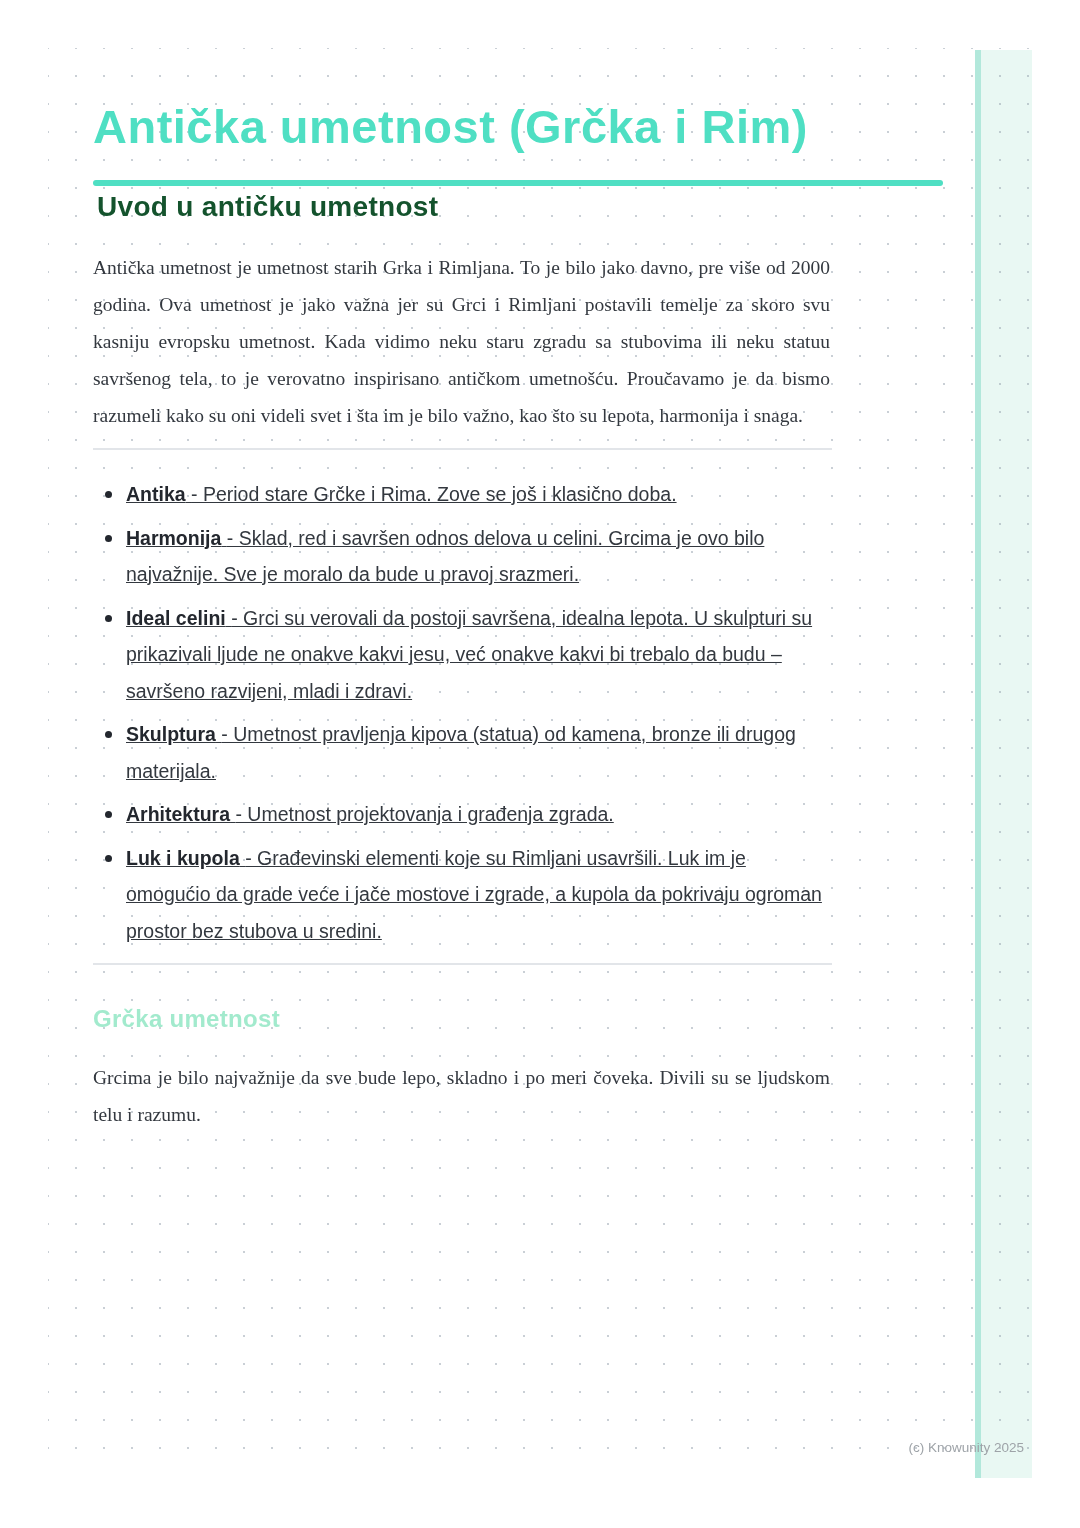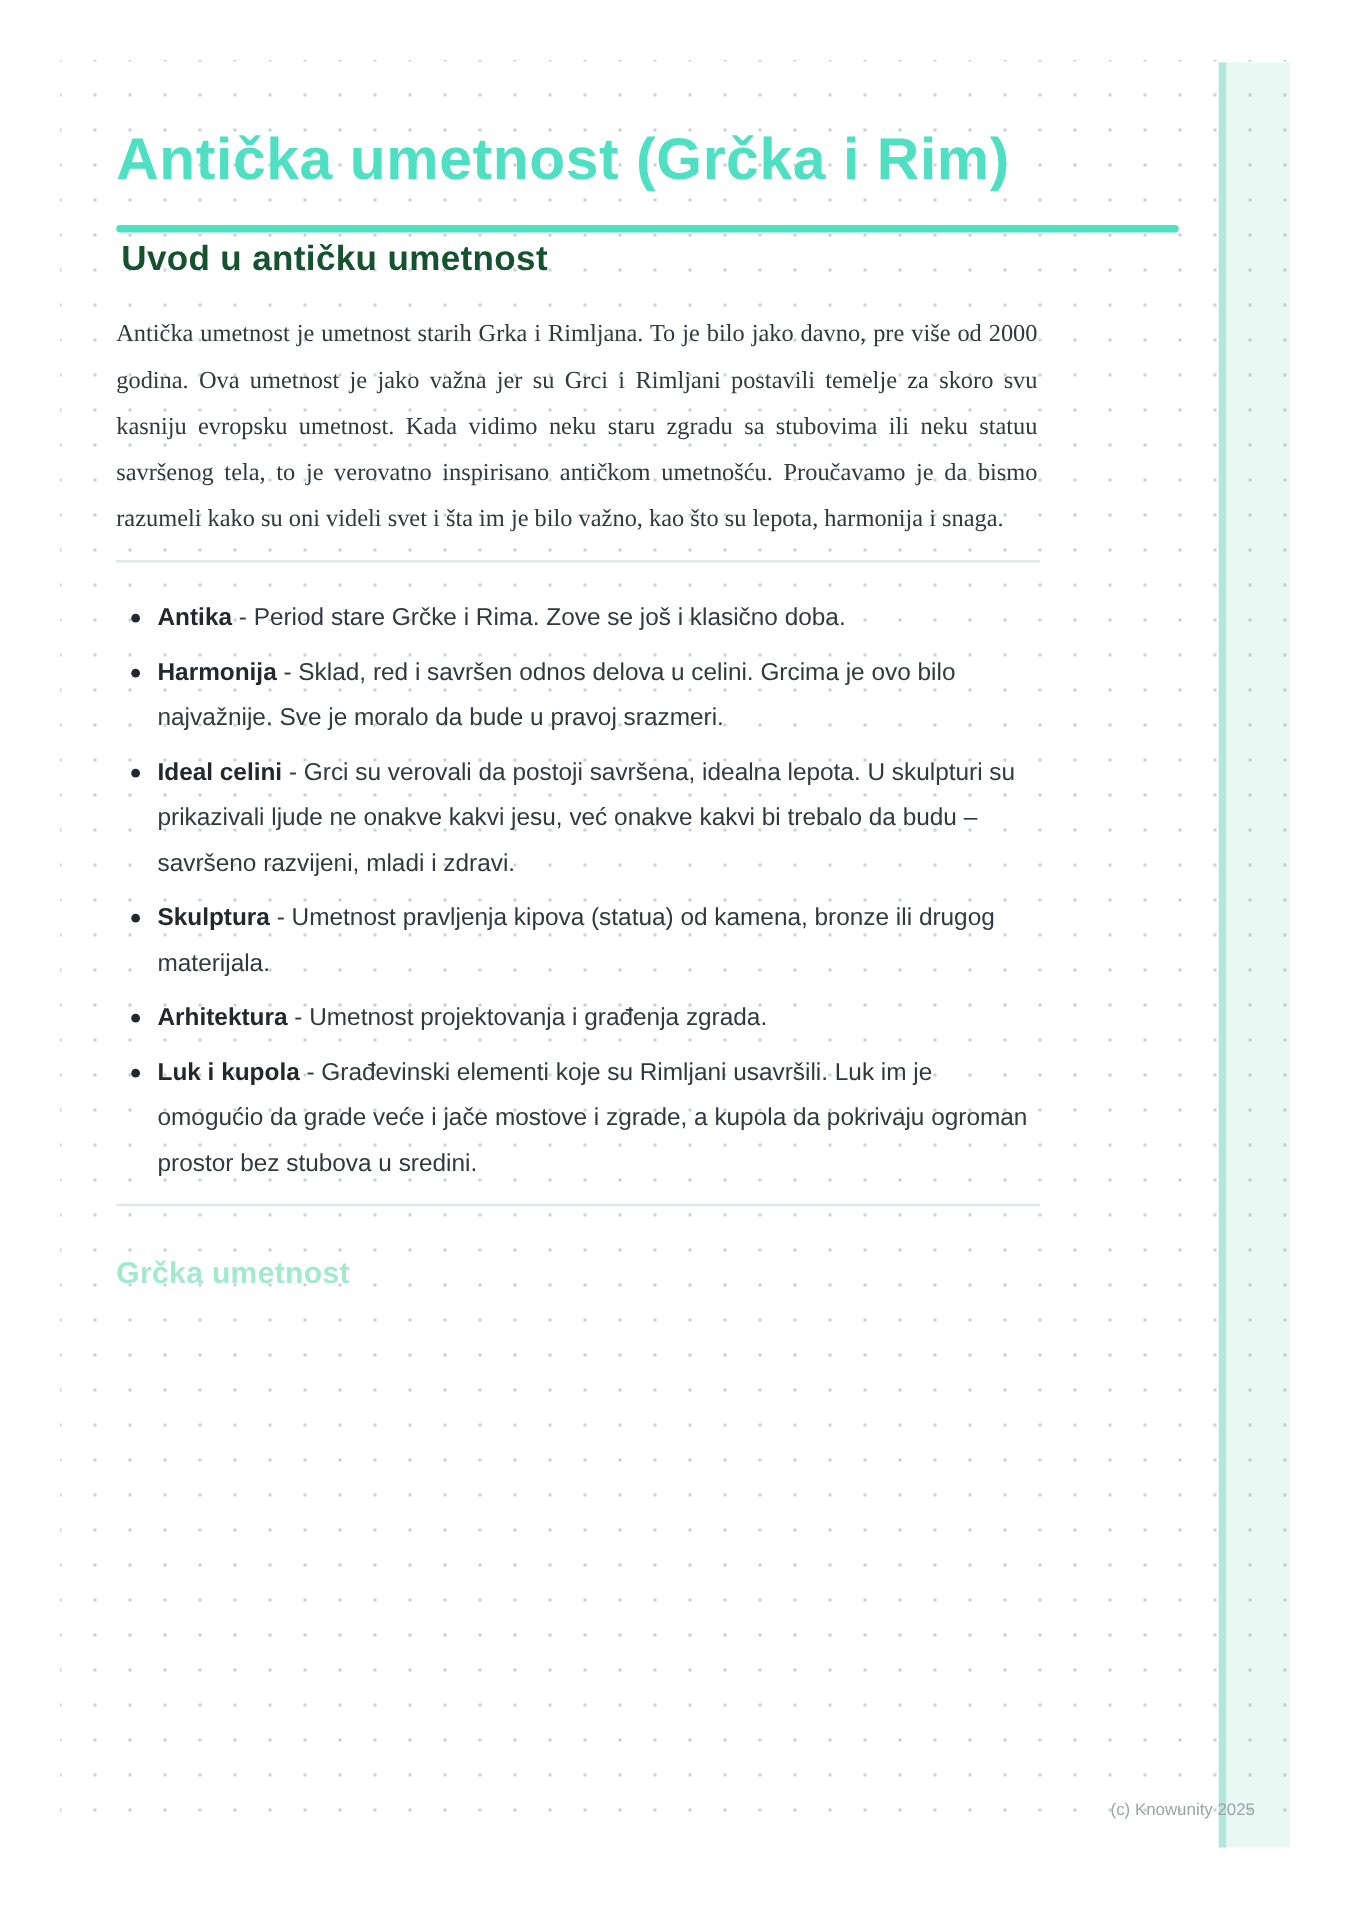--- a/index.html
+++ b/index.html
@@ -57,30 +57,30 @@
   }
   hr.divider {
     border:none; border-top:2px solid #E2E5E9;
     width:739px; margin:14px 0 0 0;
   }
   ul.terms {
     list-style:none; margin:26px 0 0 0; padding:0; width:737px;
   }
   li.term-item {
     position:relative; padding-left:33px; margin-bottom:7px;
-    font-size:19.5px; line-height:36.5px; color:#33383F;
+    font-size:19.5px; line-height:36.5px; color:#33383F;text-decoration:underline;
   }
   .bullet {
     position:absolute; left:12px; top:15px;
     width:7px; height:7px; border-radius:50%;
     background:#23272E;
   }
   .term { font-weight:700; color:#23272E; }
   .footer {
-    position:absolute; right:76px; top:1440px;
+    position:absolute; right:56px; top:1440px;
     font-size:13.5px; color:#9EA3A8; z-index:3;
   }
 </style>
 </head>
 <body>
 
 <div class="stripe"></div>
 <div class="dots"></div>
 
 <div class="content">
@@ -124,16 +124,17 @@
       <span class="bullet"></span>
       <span class="term">Luk i kupola</span>
       <span class="desc">- Građevinski elementi koje su Rimljani usavršili. Luk im je omogućio da grade veće i jače mostove i zgrade, a kupola da pokrivaju ogroman prostor bez stubova u sredini.</span>
     </li>
   </ul>
 
   <hr class="divider">
 
 
   <h3 class="subsection">Grčka umetnost</h3>
+  <p class="body">Grcima je bilo najvažnije da sve bude lepo, skladno i po meri čoveka. Divili su se ljudskom telu i razumu.</p>
 
 </div>
 
 <div class="footer">(c) Knowunity 2025</div>
 
 </body></html>

